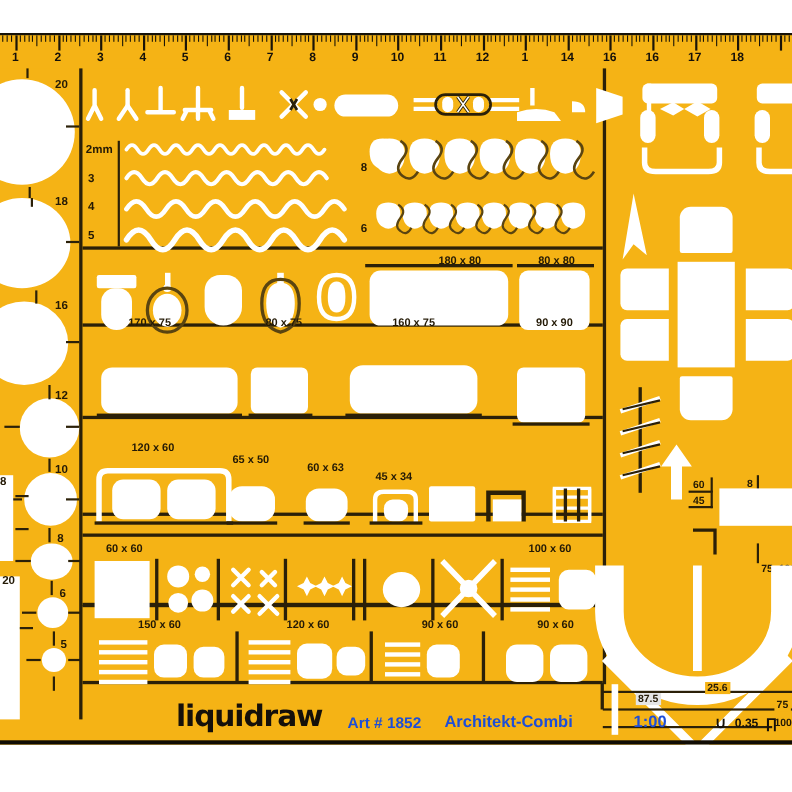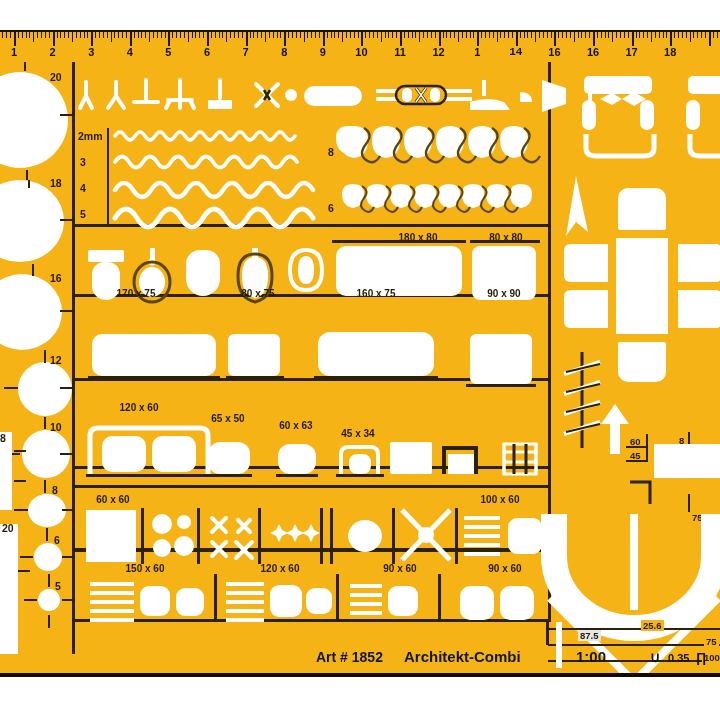--- a/index.html
+++ b/index.html
@@ -51,21 +51,21 @@
   }
 
   
   .brand{
     position:absolute;left:0;bottom:10px;width:720px;height:28px;
   }
   .brandname{
     position:absolute;left:160px;bottom:0;font-size:27px;font-weight:bold;
     color:#15100a;font-family:"DejaVu Sans",sans-serif;letter-spacing:-1px;
   }
-  .brandsub{position:absolute;font-size:15px;font-weight:bold;color:#0f172a;}
+  .brandsub{position:absolute;font-size:15px;font-weight:bold;color:#1d4ed8;}
   .brandsm{position:absolute;font-size:11px;font-weight:bold;color:#15100a;}
 
   
   .footer{
     position:absolute;left:0;top:681px;width:720px;height:39px;
     display:flex;align-items:center;justify-content:center;
     font-family:"DejaVu Serif","Liberation Serif",serif;
     font-size:18px;color:#1a1a1a;background:#fff;
   }
   svg{display:block;overflow:visible;}
@@ -269,21 +269,21 @@
       <div class="rnum" style="left: 129.8px;">4</div>
       <div class="rnum" style="left: 168.4px;">5</div>
       <div class="rnum" style="left: 207px;">6</div>
       <div class="rnum" style="left: 245.6px;">7</div>
       <div class="rnum" style="left: 284.2px;">8</div>
       <div class="rnum" style="left: 322.8px;">9</div>
       <div class="rnum" style="left: 361.4px;">10</div>
       <div class="rnum" style="left: 400px;">11</div>
       <div class="rnum" style="left: 438.6px;">12</div>
       <div class="rnum" style="left: 477.2px;">1</div>
-      <div class="rnum" style="left: 515.8px; font-family: Liberation Mono, monospace;">14</div>
+      <div class="rnum" style="left: 515.8px;">14</div>
       <div class="rnum" style="left: 554.4px;">16</div>
       <div class="rnum" style="left: 593px;">16</div>
       <div class="rnum" style="left: 631.6px;">17</div>
       <div class="rnum" style="left: 670.2px;">18</div>
     </div>
 
   <div class="tmpl">
 
     <div class="k" style="left:72px;top:0;width:3px;height:592px;"></div>
     <div class="k" style="left:548px;top:0;width:3px;height:560px;"></div>
@@ -722,20 +722,21 @@
       <div class="k" style="left:548px;top:582px;width:172px;height:2px;"></div>
       <div class="k" style="left:548px;top:598px;width:172px;height:2px;"></div>
       <div class="w" style="left:556px;top:560px;width:6px;height:46px;"></div>
       <div class="lbl" style="left:641px;top:558px;font-size:9.5px;background:#F5B315;padding:0 2px;">25.6</div>
       <div class="lbl" style="left:578px;top:568px;font-size:9.5px;background:#e5e5e5;padding:0 2px;">87.5</div>
       <div class="lbl" style="left:704px;top:574px;font-size:9.5px;background:#F5B315;padding:0 2px;">75</div>
       <div class="lbl" style="left:702px;top:590px;font-size:9.5px;background:#F5B315;padding:0 2px;">100</div>
     </div>
 
     <div class="brand">
+      <div class="brandname">liquidraw</div>
       <div class="brandsub" style="left:316px;bottom:2px;font-size:14px;">Art # 1852</div>
       <div class="brandsub" style="left:404px;bottom:2px;">Architekt-Combi</div>
       <div class="brandsub" style="left:576px;bottom:2px;">1:00</div>
       <div class="brandsm" style="left:650px;bottom:2px;font-size:14px;">∪</div>
       <div class="brandsm" style="left:668px;bottom:3px;">0.35</div>
       <div class="brandsm" style="left:696px;bottom:2px;font-size:13px;">∏</div>
       <div class="k" style="left:546px;top:-18px;width:3px;height:24px;"></div>
     </div>
 
   </div>

